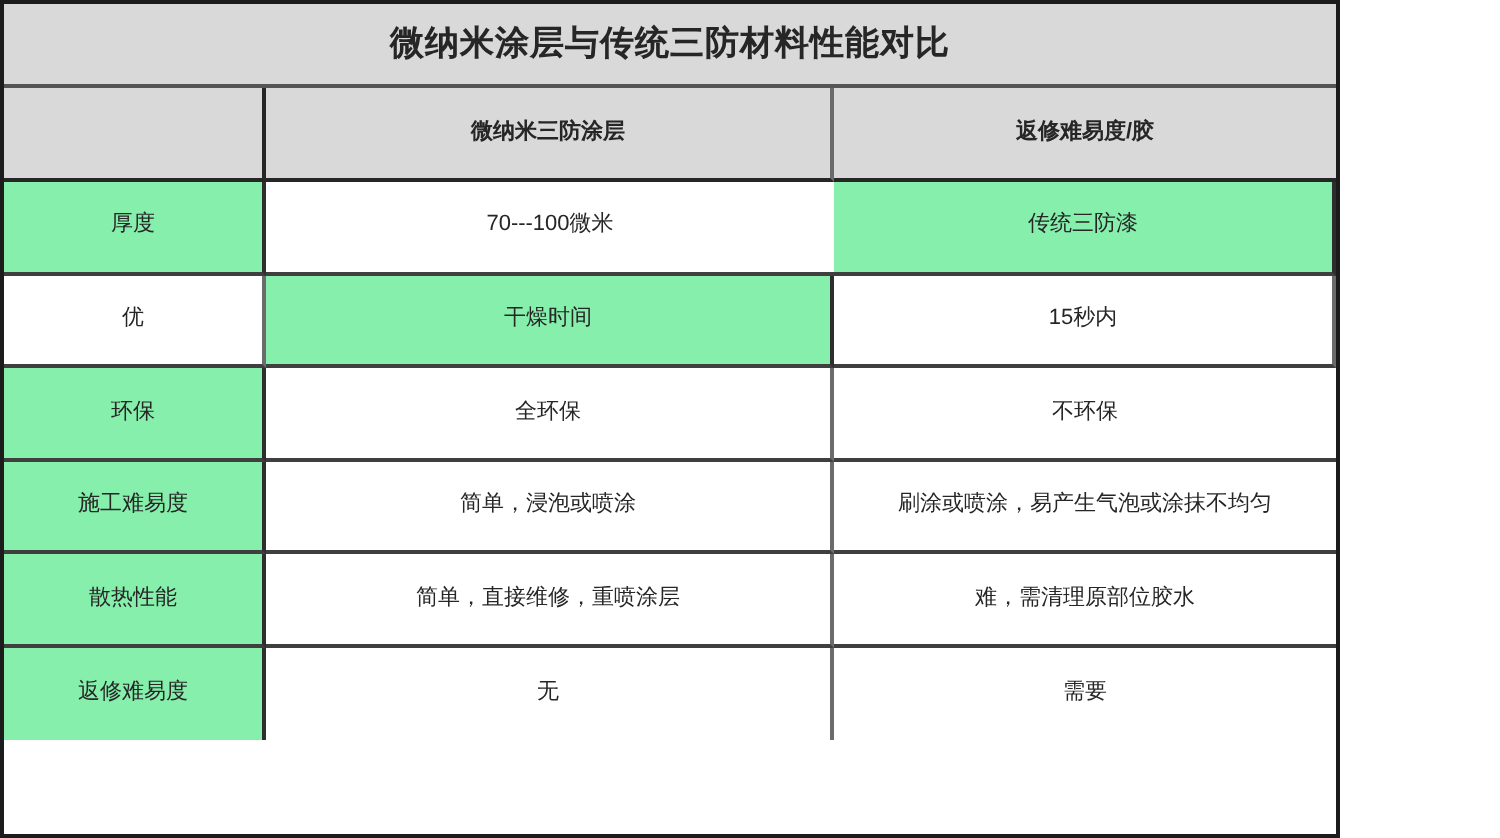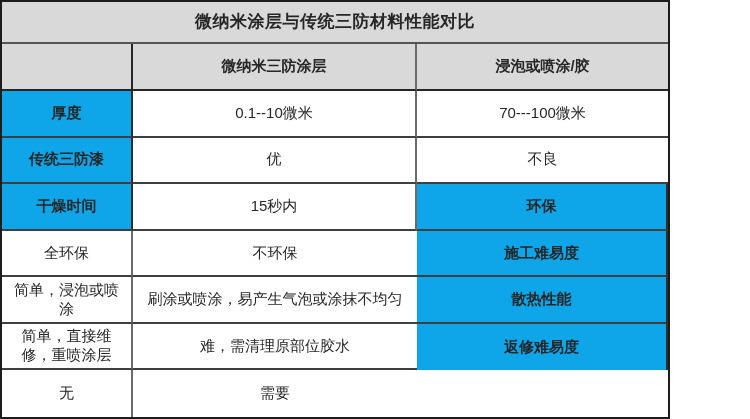--- a/index.html
+++ b/index.html
@@ -15,21 +15,21 @@
     display: grid;
     grid-template-columns: 131px 284px 1fr;
     grid-template-rows: 42px 47px repeat(7, 1fr);
     background: #ffffff;
   }
   .cell {
     display: flex;
     align-items: center;
     justify-content: center;
     text-align: center;
-    font-size: 15px;
+    font-size: 11px;
     line-height: 1.25;
     padding: 2px 6px;
     border-right: 2px solid #6b6b6b;
     border-bottom: 2px solid #3f3f3f;
     background: #ffffff;
     overflow: hidden;
   }
   .cell.last-col { border-right: none; }
   .cell.last-row { border-bottom: none; }
   .title-bar {
@@ -41,43 +41,41 @@
     font-size: 17px;
     letter-spacing: 0.5px;
   }
   .head {
     background: #d9d9d9;
     font-weight: bold;
     border-bottom: 2px solid #262626;
   }
   .head.corner { border-right: 2px solid #262626; }
   .label {
-    background: #0ea5e9;
-    font-weight: bold;
+    background: #86efac;
+    font-weight: normal;
     border-right: 2px solid #2e2e2e;
   }
 </style>
 </head>
 <body>
 
 <div class="sheet">
 
   <div class="cell title-bar">微纳米涂层与传统三防材料性能对比</div>
 
   <div class="cell head corner"></div>
   <div class="cell head">微纳米三防涂层</div>
-  <div class="cell head last-col">浸泡或喷涂/胶</div>
+  <div class="cell head last-col">返修难易度/胶</div>
 
   <div class="cell label">厚度</div>
-  <div class="cell">0.1--10微米</div>
   <div class="cell last-col">70---100微米</div>
 
   <div class="cell label">传统三防漆</div>
   <div class="cell">优</div>
-  <div class="cell last-col">不良</div>
 
   <div class="cell label">干燥时间</div>
   <div class="cell">15秒内</div>
 
   <div class="cell label">环保</div>
   <div class="cell">全环保</div>
   <div class="cell last-col">不环保</div>
 
   <div class="cell label">施工难易度</div>
   <div class="cell">简单，浸泡或喷涂</div>

